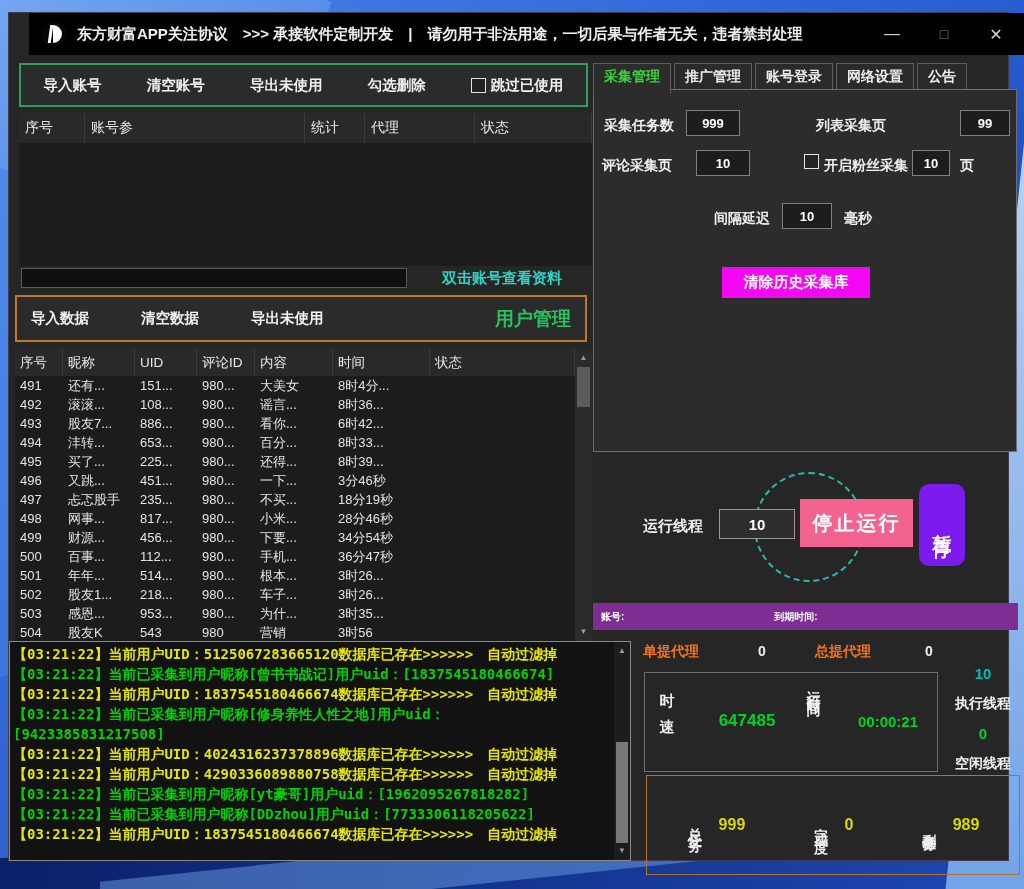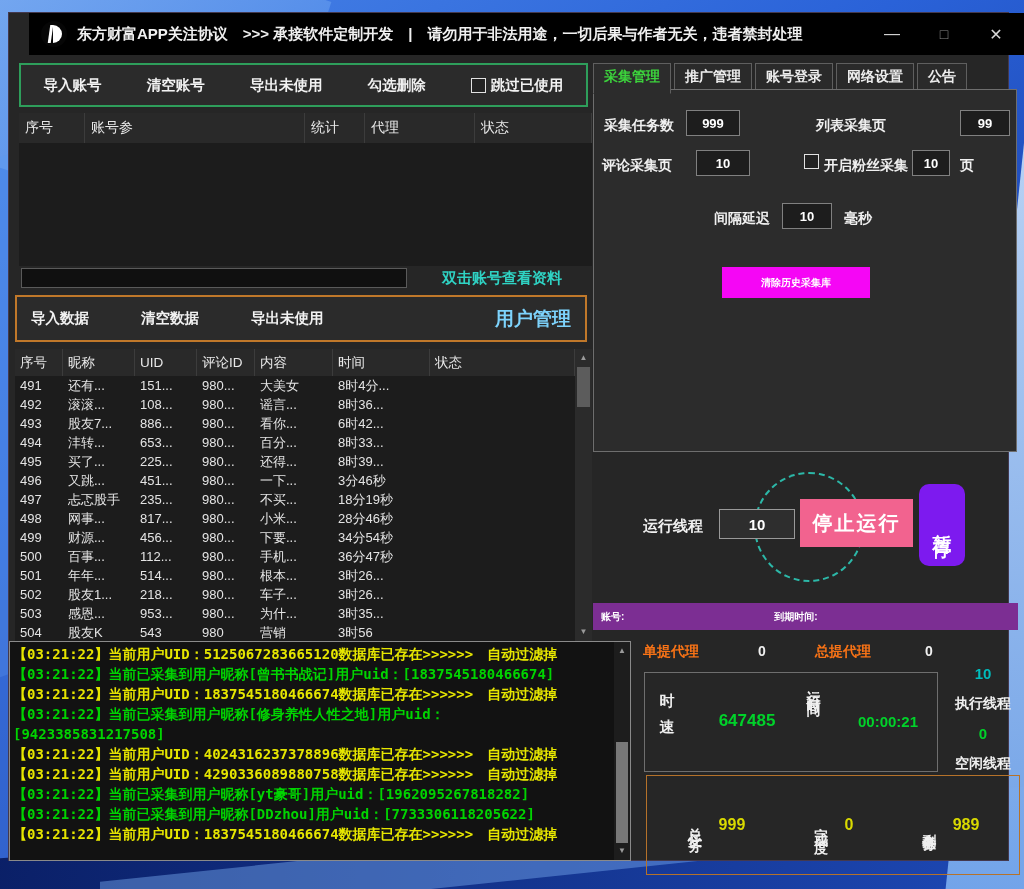--- a/index.html
+++ b/index.html
@@ -41,21 +41,21 @@
 
   
   .toolbar { position:absolute; display:flex; align-items:center; background:#2b2b2b; }
   .toolbar.green { left:10px; top:50px; width:569px; height:44px; border:2px solid #2e9e5b;
     justify-content:space-around; }
   .toolbar.orange { left:6px; top:282px; width:572px; height:47px; border:2px solid #c0782a;
     padding:12px 14px; gap:52px; }
   .tbtn { color:#f2f2f2; font-size:14.5px; font-weight:bold; white-space:nowrap; cursor:default; }
   .cbwrap { display:flex; align-items:center; gap:5px; color:#f2f2f2; font-size:14.5px; font-weight:bold; }
   .cb { width:15px; height:15px; border:1px solid #e2e2e2; background:#232323; display:inline-block; }
-  .usermgmt { margin-left:auto; color:#7dd3fc; font-size:19px; font-weight:bold; }
+  .usermgmt { margin-left:auto; color:#22c55e; font-size:19px; font-weight:bold; }
 
   
   .table1 { position:absolute; left:10px; top:100px; width:573px; height:153px; background:#1c1c1c; }
   .thead { display:flex; height:30px; background:#292929; align-items:center; }
   .thead span { border-right:1px solid #3c3c3c; padding-left:6px; color:#e8e8e8;
     font-size:14px; height:100%; display:flex; align-items:center; }
   .a0{width:66px;} .a1{width:220px;} .a2{width:60px;} .a3{width:110px;} .a4{flex:1;}
   .tbody1 { height:123px; }
 
   .acct-input { position:absolute; left:12px; top:255px; width:386px; height:20px;
@@ -98,21 +98,21 @@
     font-size:14px; font-weight:bold; white-space:nowrap; }
   .tab.active { color:#3cd23c; background:#2c2c2c; border-bottom-color:#2c2c2c; position:relative;
     z-index:3; padding-bottom:7px; margin-bottom:-3px; }
   .panel { position:absolute; left:584px; top:76px; width:424px; height:363px;
     border:1px solid #6e6e6e; background:#2c2c2c; }
   .plabel { position:absolute; color:#f0f0f0; font-size:14px; font-weight:bold; white-space:nowrap; }
   .pinput { position:absolute; height:26px; background:#1d1d1d; border:1px solid #808080;
     color:#fff; text-align:center; font-size:13px; font-weight:bold; }
   .pcb { position:absolute; width:15px; height:15px; border:1px solid #e2e2e2; background:#232323; }
   .clearbtn { position:absolute; left:128px; top:177px; width:148px; height:31px; background:#f506f5;
-    color:#fff; font-size:10px; font-weight:bold; display:flex; align-items:center;
+    color:#fff; font-size:15px; font-weight:bold; display:flex; align-items:center;
     justify-content:center; }
 
   
   .circle { position:absolute; left:745px; top:459px; width:110px; height:110px;
     border:2px dashed #2cb8a8; border-radius:50%; }
   .runlabel { position:absolute; left:634px; top:504px; color:#f0f0f0; font-size:15px; font-weight:bold; }
   .runinput { position:absolute; left:710px; top:496px; width:76px; height:30px; background:#2e2e2e;
     border:1px solid #999; color:#fff; text-align:center; font-size:15px; font-weight:bold; }
   .stopbtn { position:absolute; left:791px; top:486px; width:113px; height:48px; background:#f2638f;
     border-radius:0; color:#fff; font-size:20px; font-weight:bold; display:flex;

